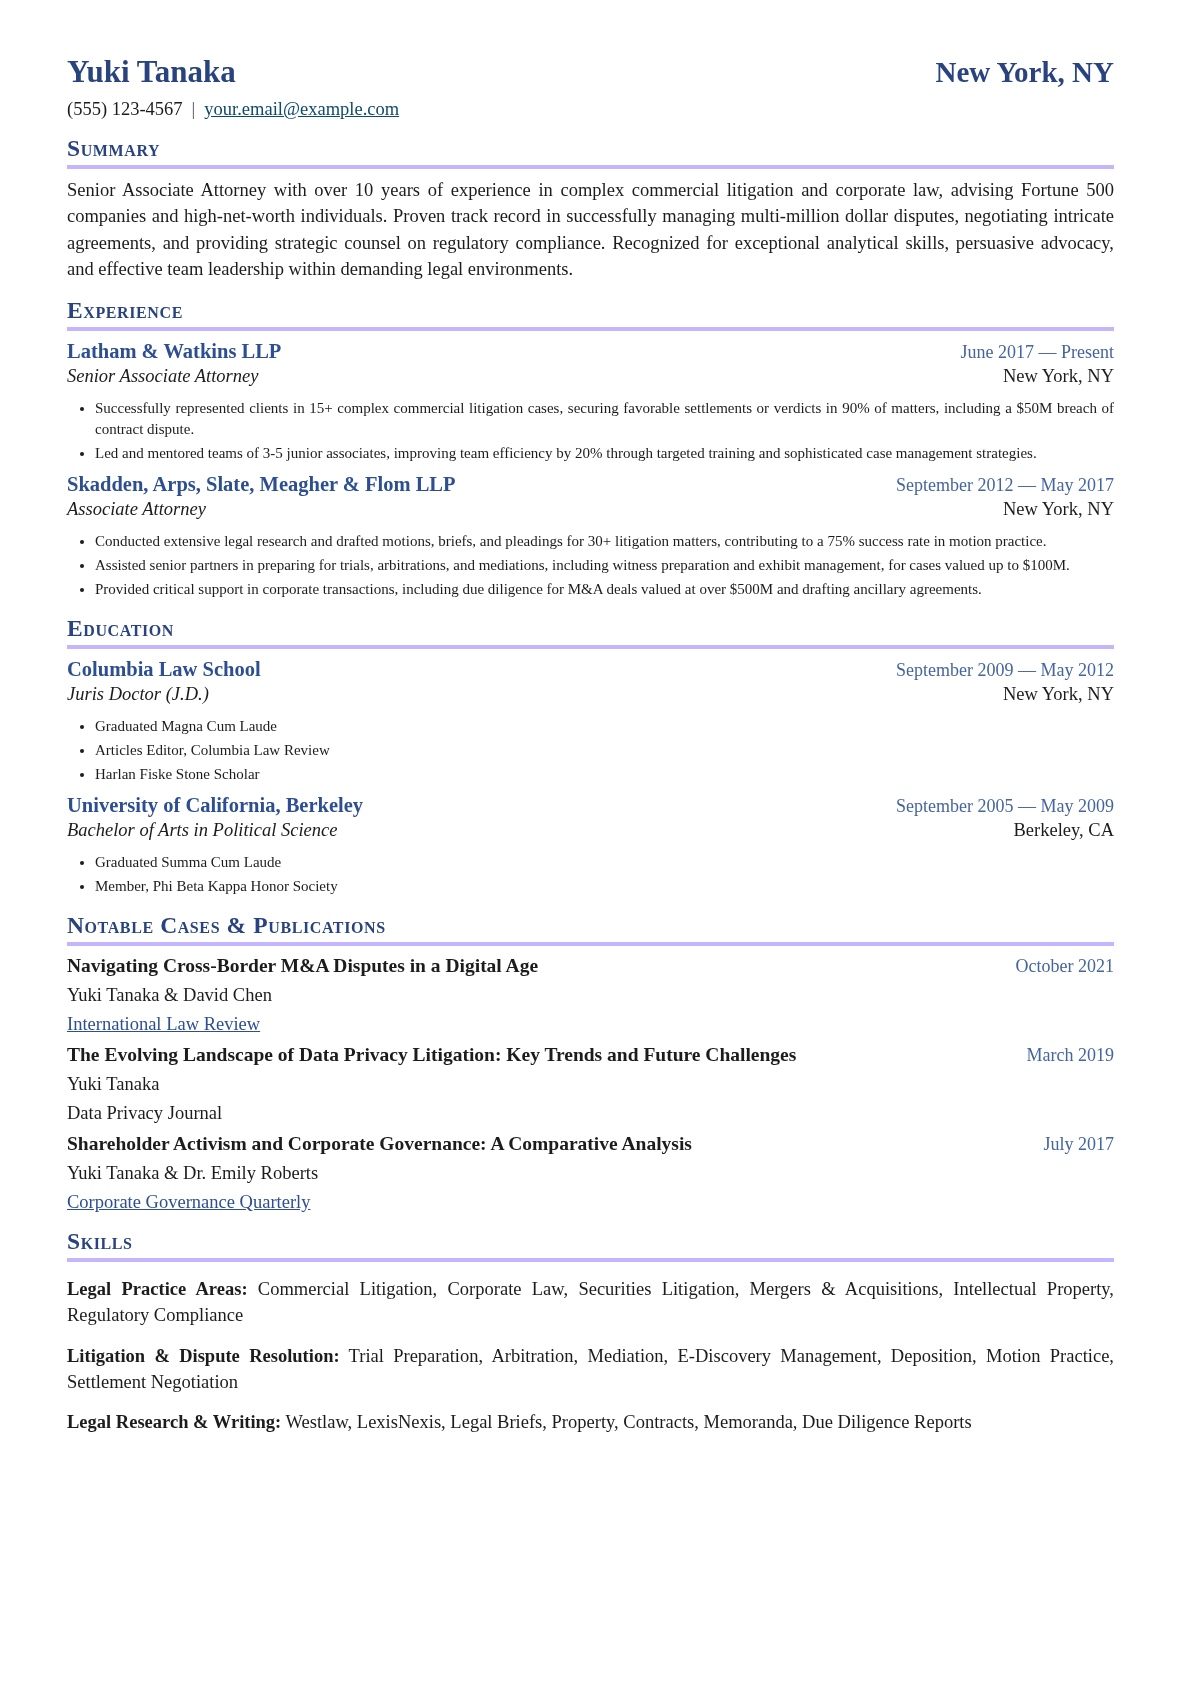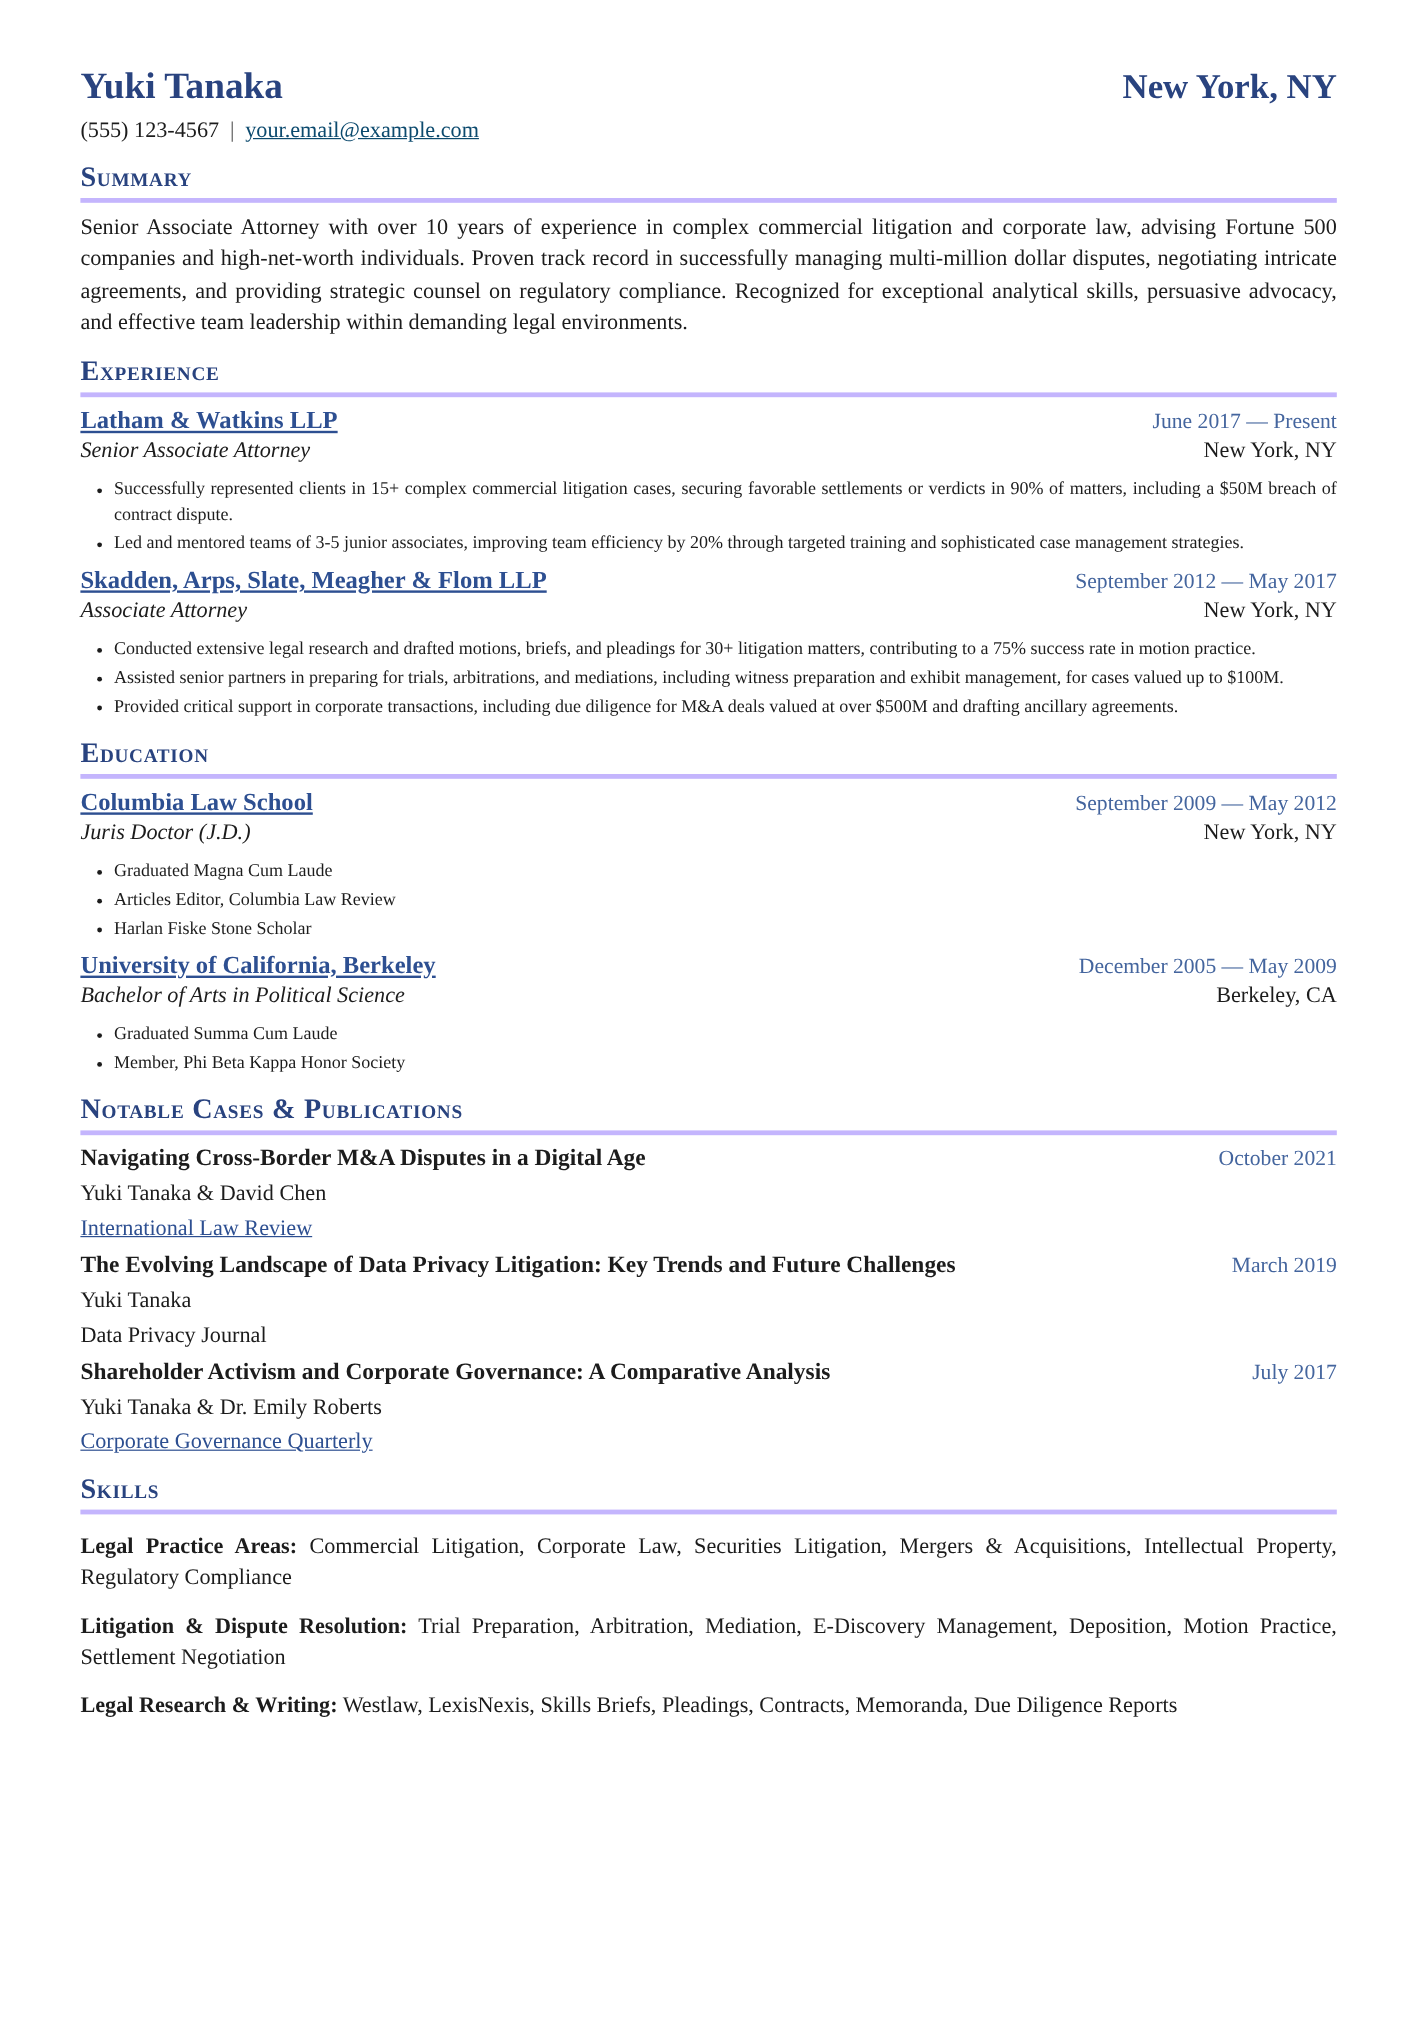--- a/index.html
+++ b/index.html
@@ -40,21 +40,20 @@
     text-align: justify;
   }
 
   
   .entry { margin-top: 9px; }
   .entry-row1 { display: flex; justify-content: space-between; align-items: baseline; }
   .org-link {
     font-size: 20.5px;
     font-weight: bold;
     color: #2d4f91;
-    text-decoration: underline;
     cursor: pointer;
   }
   .entry-dates { font-size: 18px; color: #44659e; white-space: nowrap; }
   .entry-row2 { display: flex; justify-content: space-between; align-items: center; font-size: 18.5px; margin-top: 3px; }
   .role { font-style: italic; }
   ul.bullets { margin: 11px 0 0 0; padding-left: 28px; }
   ul.bullets li {
     font-size: 15px;
     line-height: 1.4;
     text-align: justify;
@@ -143,21 +142,21 @@
       <ul class="bullets">
         <li>Graduated Magna Cum Laude</li>
         <li>Articles Editor, Columbia Law Review</li>
         <li>Harlan Fiske Stone Scholar</li>
       </ul>
     </div>
 
     <div class="entry">
       <div class="entry-row1">
         <a class="org-link">University of California, Berkeley</a>
-        <span class="entry-dates">December 2005 — May 2009</span>
+        <span class="entry-dates">September 2005 — May 2009</span>
       </div>
       <div class="entry-row2">
         <span class="role">Bachelor of Arts in Political Science</span>
         <span>Berkeley, CA</span>
       </div>
       <ul class="bullets">
         <li>Graduated Summa Cum Laude</li>
         <li>Member, Phi Beta Kappa Honor Society</li>
       </ul>
     </div>
@@ -201,17 +200,17 @@
   <div class="section">
     <div class="section-title">Skills</div>
 
     <div class="skill-line">
       <span class="skill-label">Legal Practice Areas:</span><span> Commercial Litigation, Corporate Law, Securities Litigation, Mergers &amp; Acquisitions, Intellectual Property, Regulatory Compliance</span>
     </div>
     <div class="skill-line">
       <span class="skill-label">Litigation &amp; Dispute Resolution:</span><span> Trial Preparation, Arbitration, Mediation, E-Discovery Management, Deposition, Motion Practice, Settlement Negotiation</span>
     </div>
     <div class="skill-line">
-      <span class="skill-label">Legal Research &amp; Writing:</span><span> Westlaw, LexisNexis, Skills Briefs, Pleadings, Contracts, Memoranda, Due Diligence Reports</span>
+      <span class="skill-label">Legal Research &amp; Writing:</span><span> Westlaw, LexisNexis, Legal Briefs, Property, Contracts, Memoranda, Due Diligence Reports</span>
     </div>
   </div>
 
 </div>
 
 </body></html>

